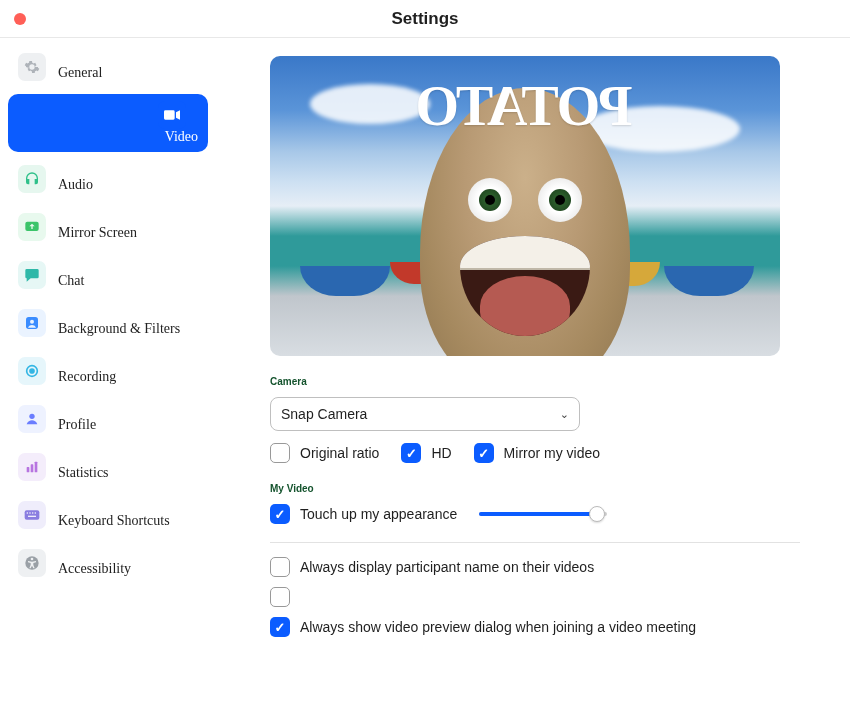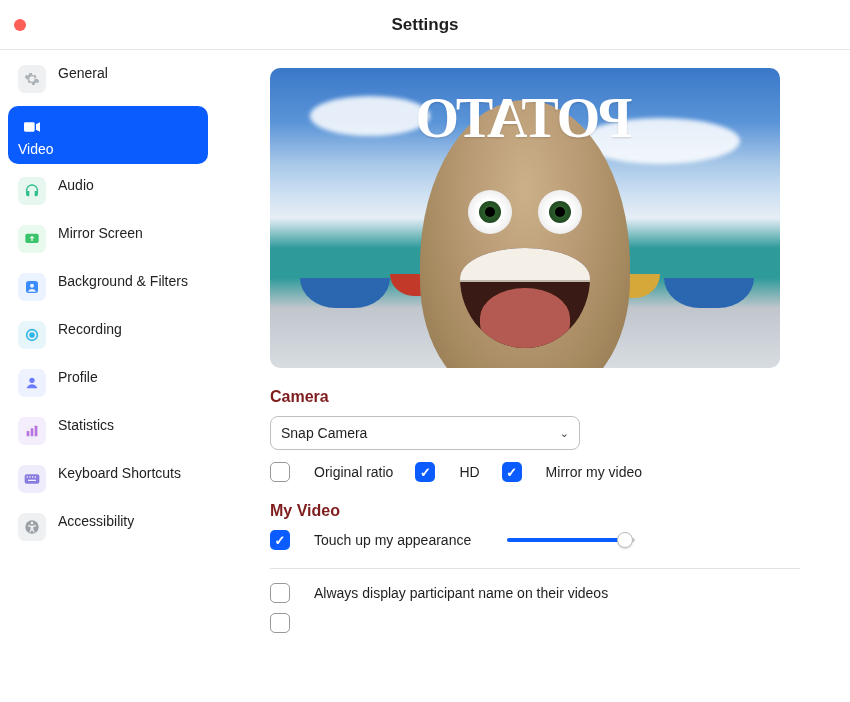--- a/index.html
+++ b/index.html
@@ -6,21 +6,21 @@
     body {
       font-family: -apple-system, BlinkMacSystemFont, "Segoe UI", Helvetica, Arial, sans-serif;
       background: #ffffff;
       width: 850px;
       height: 702px;
       overflow: hidden;
       font-size: 14px;
       color: #1f1f1f;
     }
     .titlebar {
-      height: 50px;
+      height: 38px;
       display: flex;
       align-items: center;
       position: relative;
       border-bottom: 1px solid #e8e8e8;
     }
     .traffic-light {
       width: 12px;
       height: 12px;
       border-radius: 50%;
       background: #ff5f57;
@@ -37,25 +37,26 @@
     .content {
       display: flex;
       height: calc(702px - 46px);
     }
     .sidebar {
       width: 214px;
       padding: 8px 6px 8px 8px;
     }
     .sidebar-item {
       display: flex;
-      align-items: flex-start;
+      align-items: flex-end;
       padding: 7px 10px;
       border-radius: 10px;
       cursor: pointer;
       margin-bottom: 6px;
+      font-family: Liberation Serif, serif;
     }
     .sidebar-item.active {
       background: #0b5cff;
       flex-direction: column;
     }
     .sidebar-item.active .sidebar-label { color: #fff; }
     .sidebar-icon {
       width: 28px;
       height: 28px;
       border-radius: 7px;
@@ -160,24 +161,24 @@
       font-family: Georgia, "Times New Roman", serif;
       font-size: 56px;
       font-weight: 700;
       color: #fff;
       letter-spacing: -2px;
       transform: scaleX(-1);
       text-shadow: 0 1px 2px rgba(0,0,0,0.15);
     }
     .section-label {
       font-weight: 700;
-      font-size: 16px;
+      font-size: 10px;
       margin-top: 20px;
       margin-bottom: 10px;
-      color: #7f1d1d;
+      color: #14532d;
     }
     .select {
       width: 310px;
       height: 32px;
       border: 1px solid #bfbfbf;
       border-radius: 8px;
       display: flex;
       align-items: center;
       padding: 16px 10px;
       justify-content: space-between;
@@ -193,21 +194,21 @@
     .row {
       display: flex;
       align-items: center;
       gap: 22px;
       margin-top: 12px;
       flex-wrap: wrap;
     }
     .check-item {
       display: flex;
       align-items: center;
-      gap: 24px;
+      gap: 10px;
     }
     .cbox {
       width: 20px; height: 20px;
       border-radius: 5px;
       display: flex;
       align-items: center;
       justify-content: center;
       cursor: pointer;
       flex-shrink: 0;
     }
@@ -311,20 +312,28 @@
     <div class="sidebar-item">
       <span class="sidebar-icon" style="background:#e8f9ee">
         <svg width="16" height="16" viewBox="0 0 24 24" fill="#3cc46a">
             <rect x="2" y="4" width="20" height="14" rx="3"></rect>
             <path fill="#e8f9ee" d="M12 7l4 4h-3v4h-2v-4H8l4-4z"></path>
           </svg>
       </span>
       <span class="sidebar-label">Mirror Screen</span>
     </div>
 
+    <div class="sidebar-item">
+      <span class="sidebar-icon" style="background:#e6f7f5">
+        <svg width="16" height="16" viewBox="0 0 24 24" fill="#2fb8a8">
+            <path d="M4 3h16a2 2 0 0 1 2 2v10a2 2 0 0 1-2 2H10l-6 5v-5a2 2 0 0 1-2-2V5a2 2 0 0 1 2-2z"></path>
+          </svg>
+      </span>
+      <span class="sidebar-label">Chat</span>
+    </div>
 
     <div class="sidebar-item">
       <span class="sidebar-icon" style="background:#eaf3ff">
         <svg width="16" height="16" viewBox="0 0 24 24" fill="#3a8cff">
             <rect x="3" y="3" width="18" height="18" rx="4"></rect>
             <circle cx="12" cy="10" r="3" fill="#eaf3ff"></circle>
             <path d="M6 19c1-3 4-4 6-4s5 1 6 4H6z" fill="#eaf3ff"></path>
           </svg>
       </span>
       <span class="sidebar-label">Background &amp; Filters</span>
@@ -458,17 +467,21 @@
     <div class="divider"></div>
 
     <div class="optlist">
       <div class="check-item">
         <div class="cbox unchecked"></div>
         <span class="opt-label">Always display participant name on their videos</span>
       </div>
       <div class="check-item">
         <div class="cbox unchecked"></div>
       </div>
+      <div class="check-item">
+        <div class="cbox checked"></div>
+        <span class="opt-label">Always show video preview dialog when joining a video meeting</span>
+      </div>
     </div>
 
   </div>
 
 </div>
 
 </body></html>

